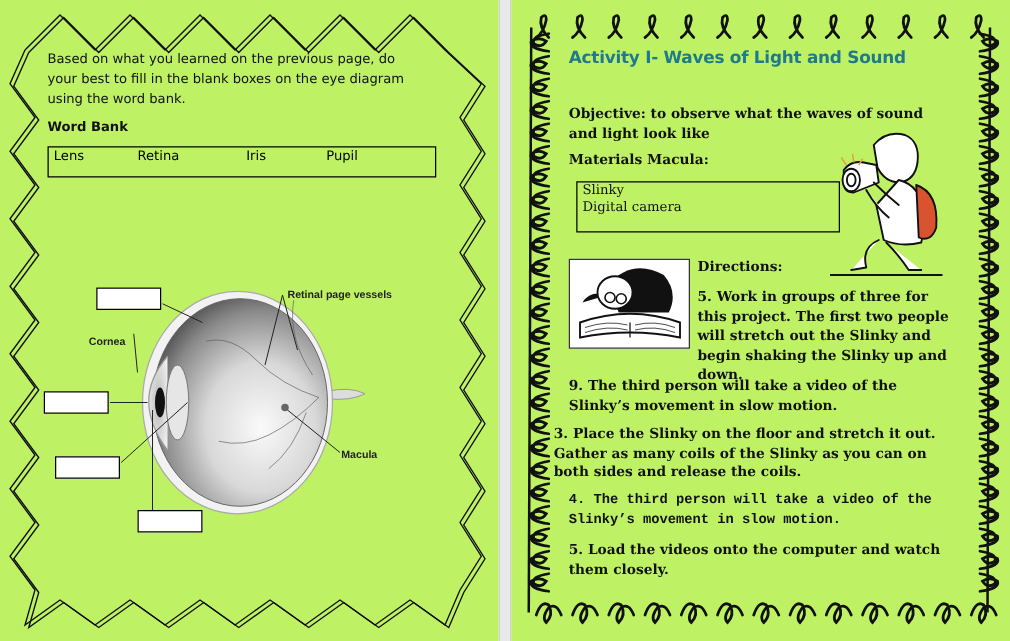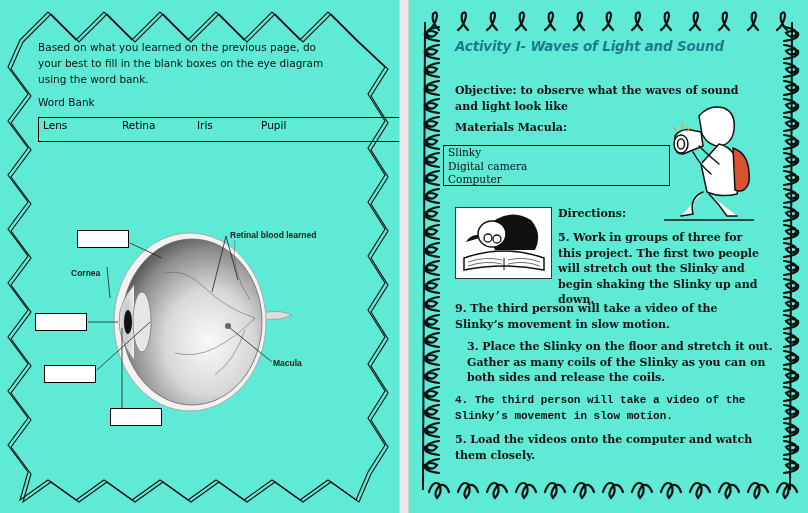--- a/index.html
+++ b/index.html
@@ -1,59 +1,59 @@
 <!DOCTYPE html>
 <html><head>
 <meta charset="utf-8">
 <style>
   html, body { margin:0; padding:0; }
   body { width:808px; height:513px; background:#ffffff; position:relative; overflow:hidden; font-family:"DejaVu Sans", sans-serif; }
-  .page { position:absolute; top:0; height:513px; background:#5eead4; overflow:hidden; }
+  .page { position:absolute; top:0; height:513px; background:#bef264; overflow:hidden; }
   #left-page { left:0; width:399px; }
   #right-page { left:409px; width:399px; }
   .gutter { position:absolute; left:399px; top:0; width:10px; height:513px; background:#e9e9e9; border-left:1px solid #d0d0d0; border-right:1px solid #d0d0d0; box-sizing:border-box; }
   svg.border { position:absolute; left:0; top:0; }
   .lp-text { position:absolute; font-family:"DejaVu Sans", sans-serif; font-size:10.5px; color:#111; line-height:16px; }
   #intro { left:38px; top:39px; width:300px; }
-  #word-bank-label { left:38px; top:94px; }
-  #word-bank-box { position:absolute; left:38px; top:117px; width:362px; height:25px; border:1px solid #000; box-sizing:border-box; }
+  #word-bank-label { left:38px; top:94px;font-weight:bold; }
+  #word-bank-box { position:absolute; left:38px; top:117px; width:311px; height:25px; border:1px solid #000; box-sizing:border-box; }
   .wb-word { position:absolute; top:1px; font-size:10.5px; font-family:"DejaVu Sans", sans-serif; }
   .blank-box { position:absolute; width:52px; height:18px; border:1px solid #000; background:#fff; box-sizing:border-box; }
   .diagram-label { position:absolute; font-family:"Liberation Sans", sans-serif; font-weight:bold; font-size:8.5px; color:#222; }
   #eye-svg { position:absolute; left:0; top:0; }
 
-  .rp-title { position:absolute; left:46px; top:38px; font-family:"DejaVu Sans", sans-serif; font-weight:bold; font-size:13.5px; color:#1f7a8c; letter-spacing:-0.2px; font-style:italic; }
+  .rp-title { position:absolute; left:46px; top:38px; font-family:"DejaVu Sans", sans-serif; font-weight:bold; font-size:13.5px; color:#1f7a8c; letter-spacing:-0.2px; }
   .rp-text { position:absolute; font-family:"DejaVu Serif", serif; font-weight:bold; font-size:11px; color:#111; line-height:15.5px; }
   #objective { left:46px; top:83px; width:310px; }
   #materials-label { left:46px; top:120px; }
-  #materials-box { position:absolute; left:34px; top:145px; width:227px; height:41px; border:1px solid #000; box-sizing:border-box; padding:0 4px; }
+  #materials-box { position:absolute; left:52px; top:145px; width:211px; height:41px; border:1px solid #000; box-sizing:border-box; padding:0 4px; }
   .mat-item { font-family:"DejaVu Serif", serif; font-size:10.6px; line-height:13.5px; color:#111; display:block; }
   #directions-label { left:149px; top:206px; }
   #step1 { left:149px; top:230px; width:210px; }
   #step2 { left:46px; top:301px; width:310px; }
-  #step3 { left:58px; top:339px; width:316px; }
+  #step3 { left:34px; top:339px; width:316px; }
   #step4 { left:46px; top:393px; width:310px;font-family:Liberation Mono, monospace; }
   #step5 { left:46px; top:432px; width:310px; }
   #reader-img { position:absolute; left:46px; top:207px; width:97px; height:72px; border:1px solid #333; box-sizing:border-box; background:#fff; }
   #photographer-img { position:absolute; left:250px; top:96px; }
 </style>
 </head>
 <body>
 
 <div class="page" id="left-page">
   <svg class="border" id="zigzag-border" width="399" height="513" viewBox="0 0 399 513">
       <path d="M20 40 L48 12 L76 40 L104 12 L132 40 L160 12 L188 40 L216 12 L244 40 L272 12 L300 40 L328 12 L356 40 L385 67 L368 94 L385 121 L368 148 L385 175 L368 202 L385 229 L368 256 L385 283 L368 310 L385 337 L368 364 L385 391 L368 418 L385 445 L368 472 L356 500 L328 480 L300 500 L272 480 L244 500 L216 480 L188 500 L160 480 L132 500 L104 480 L76 500 L48 480 L20 500 L28 472 L8 445 L28 418 L8 391 L28 364 L8 337 L28 310 L8 283 L28 256 L8 229 L28 202 L8 175 L28 148 L8 121 L28 94 L8 67 L20 40" fill="none" stroke="#111" stroke-width="1.1"></path>
       <path d="M23 42 L51 14 L79 42 L107 14 L135 42 L163 14 L191 42 L219 14 L247 42 L275 14 L303 42 L331 14 L359 42 L388 69 L371 96 L388 123 L371 150 L388 177 L371 204 L388 231 L371 258 L388 285 L371 312 L388 339 L371 366 L388 393 L371 420 L388 447 L371 474 L359 502 L331 482 L303 502 L275 482 L247 502 L219 482 L191 502 L163 482 L135 502 L107 482 L79 502 L51 482 L23 502 L31 474 L11 447 L31 420 L11 393 L31 366 L11 339 L31 312 L11 285 L31 258 L11 231 L31 204 L11 177 L31 150 L11 123 L31 96 L11 69 L23 42" fill="none" stroke="#111" stroke-width="1.1"></path>
     </svg>
 
   <div class="lp-text" id="intro">Based on what you learned on the previous page, do your best to fill in the blank boxes on the eye diagram using the word bank.</div>
   <div class="lp-text" id="word-bank-label">Word Bank</div>
   <div id="word-bank-box">
     <span class="wb-word" style="left:4px">Lens</span>
-    <span class="wb-word" style="left:83px">Retina</span>
+    <span class="wb-word" style="left:71px">Retina</span>
     <span class="wb-word" style="left:158px">Iris</span>
     <span class="wb-word" style="left:222px">Pupil</span>
   </div>
 
   <svg id="eye-svg" width="399" height="513" viewBox="0 0 399 513">
     <defs>
       <radialGradient id="eyeGrad" cx="0.62" cy="0.62" r="0.7">
         <stop offset="0" stop-color="#fafafa"></stop>
         <stop offset="0.45" stop-color="#d8d8d8"></stop>
         <stop offset="0.8" stop-color="#8a8a8a"></stop>
@@ -95,21 +95,21 @@
       <line x1="226" y1="236" x2="238" y2="280"></line>
       <line x1="272" y1="362" x2="230" y2="328"></line>
     </g>
   </svg>
 
   <div class="blank-box" style="left:77px;top:230px"></div>
   <div class="blank-box" style="left:35px;top:313px"></div>
   <div class="blank-box" style="left:44px;top:365px"></div>
   <div class="blank-box" style="left:110px;top:408px"></div>
 
-  <div class="diagram-label" style="left:230px;top:230px">Retinal blood learned</div>
+  <div class="diagram-label" style="left:230px;top:230px">Retinal page vessels</div>
   <div class="diagram-label" style="left:71px;top:268px">Cornea</div>
   <div class="diagram-label" style="left:273px;top:358px">Macula</div>
 </div>
 
 <div class="gutter"></div>
 
 <div class="page" id="right-page">
   <svg class="border" id="loop-border" width="399" height="513" viewBox="0 0 399 513">
       <path d="M20 30 q6 -4 8 -14 q0 -6 -4 -2 q-2 8 6 16" fill="none" stroke="#111" stroke-width="2.2" stroke-linecap="round"></path>
       <path d="M49 30 q6 -4 8 -14 q0 -6 -4 -2 q-2 8 6 16" fill="none" stroke="#111" stroke-width="2.2" stroke-linecap="round"></path>
@@ -190,21 +190,20 @@
       <line x1="16" y1="22" x2="14" y2="490" stroke="#111" stroke-width="2"></line>
       <line x1="383" y1="22" x2="381" y2="490" stroke="#111" stroke-width="2"></line>
     </svg>
 
   <div class="rp-title">Activity I- Waves of Light and Sound</div>
   <div class="rp-text" id="objective">Objective: to observe what the waves of sound and light look like</div>
   <div class="rp-text" id="materials-label">Materials Macula:</div>
   <div id="materials-box">
     <span class="mat-item">Slinky</span>
     <span class="mat-item">Digital camera</span>
-    <span class="mat-item">Computer</span>
   </div>
 
   <svg id="photographer-img" width="100" height="130" viewBox="0 0 100 130">
     <g fill="#fff" stroke="#111" stroke-width="1.5" stroke-linejoin="round" stroke-linecap="round">
       <path d="M40 20 q10 -12 25 -8 q12 5 10 22 q-2 14 -14 16 q-12 0 -18 -12 z"></path>
       <path d="M60 48 q18 4 22 30 l-4 20 q-16 4 -30 -2 l-6 -28 z"></path>
       <path d="M74 52 q18 6 16 34 q-4 12 -14 8 z" fill="#d9532e"></path>
       <path d="M44 96 q-14 6 -10 22 l-12 2 M50 98 q10 10 18 22 l10 0"></path>
       <path d="M16 40 q6 -8 16 -6 l10 2 l2 14 l-20 8 q-8 0 -8 -8 z"></path>
       <ellipse cx="22" cy="48" rx="7" ry="9"></ellipse>

